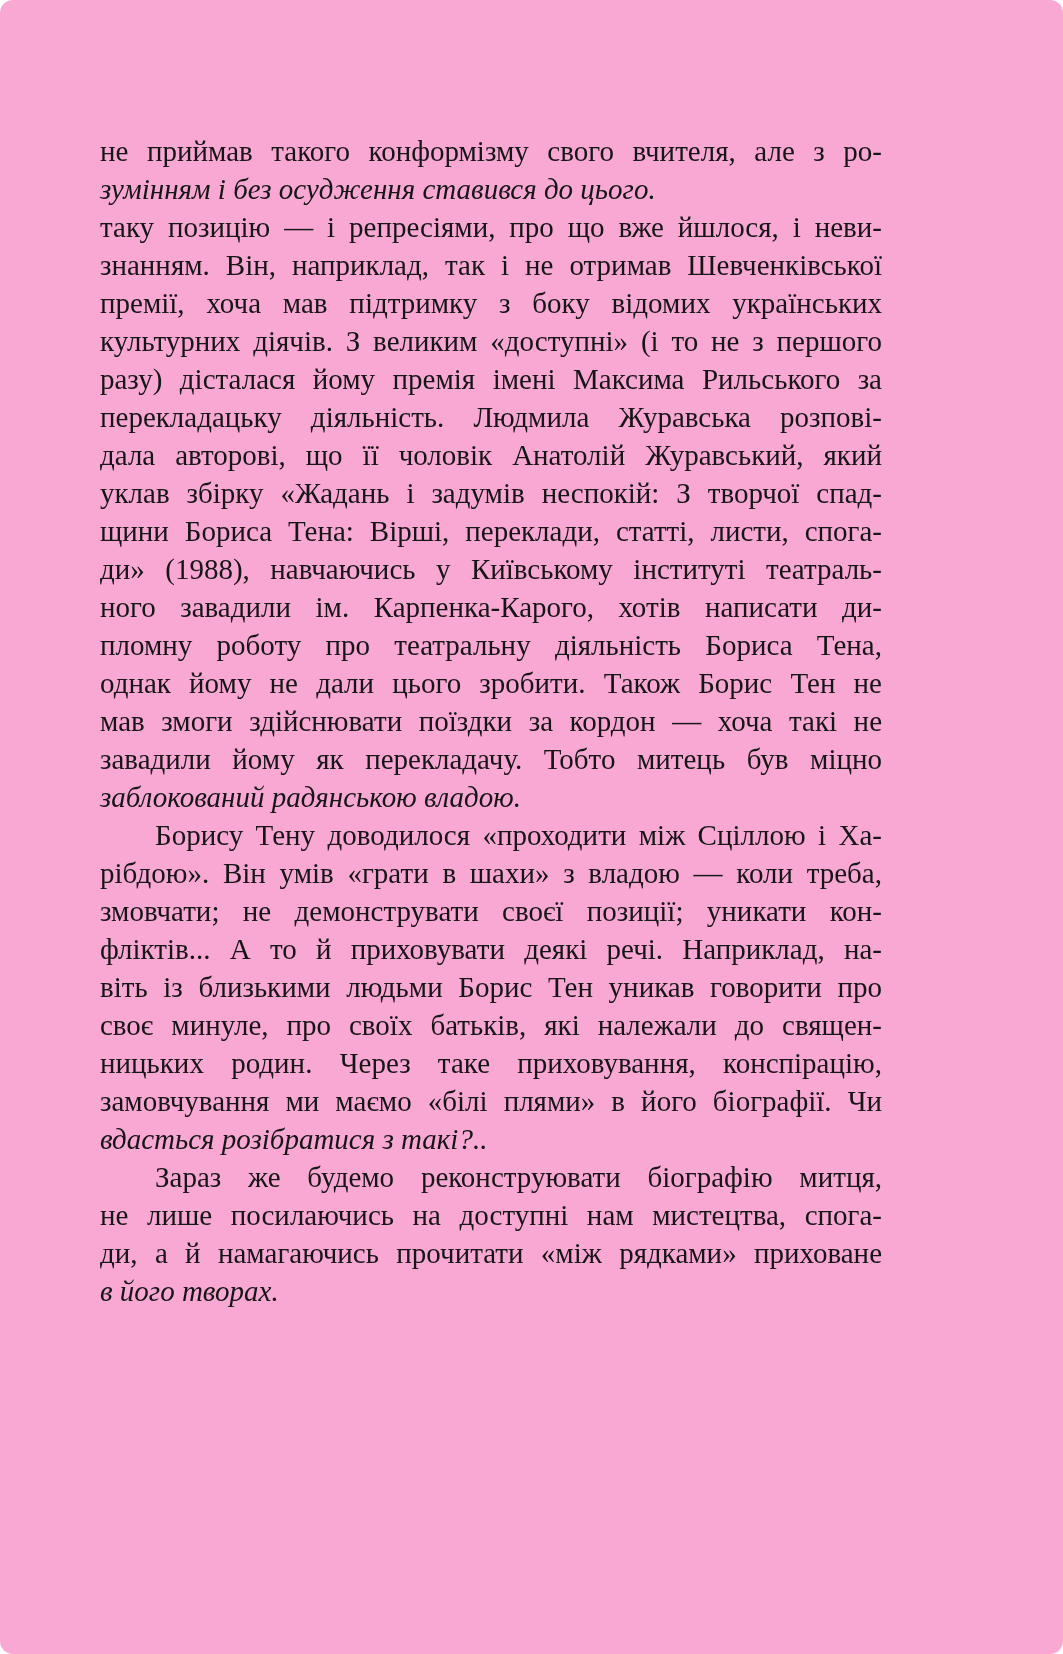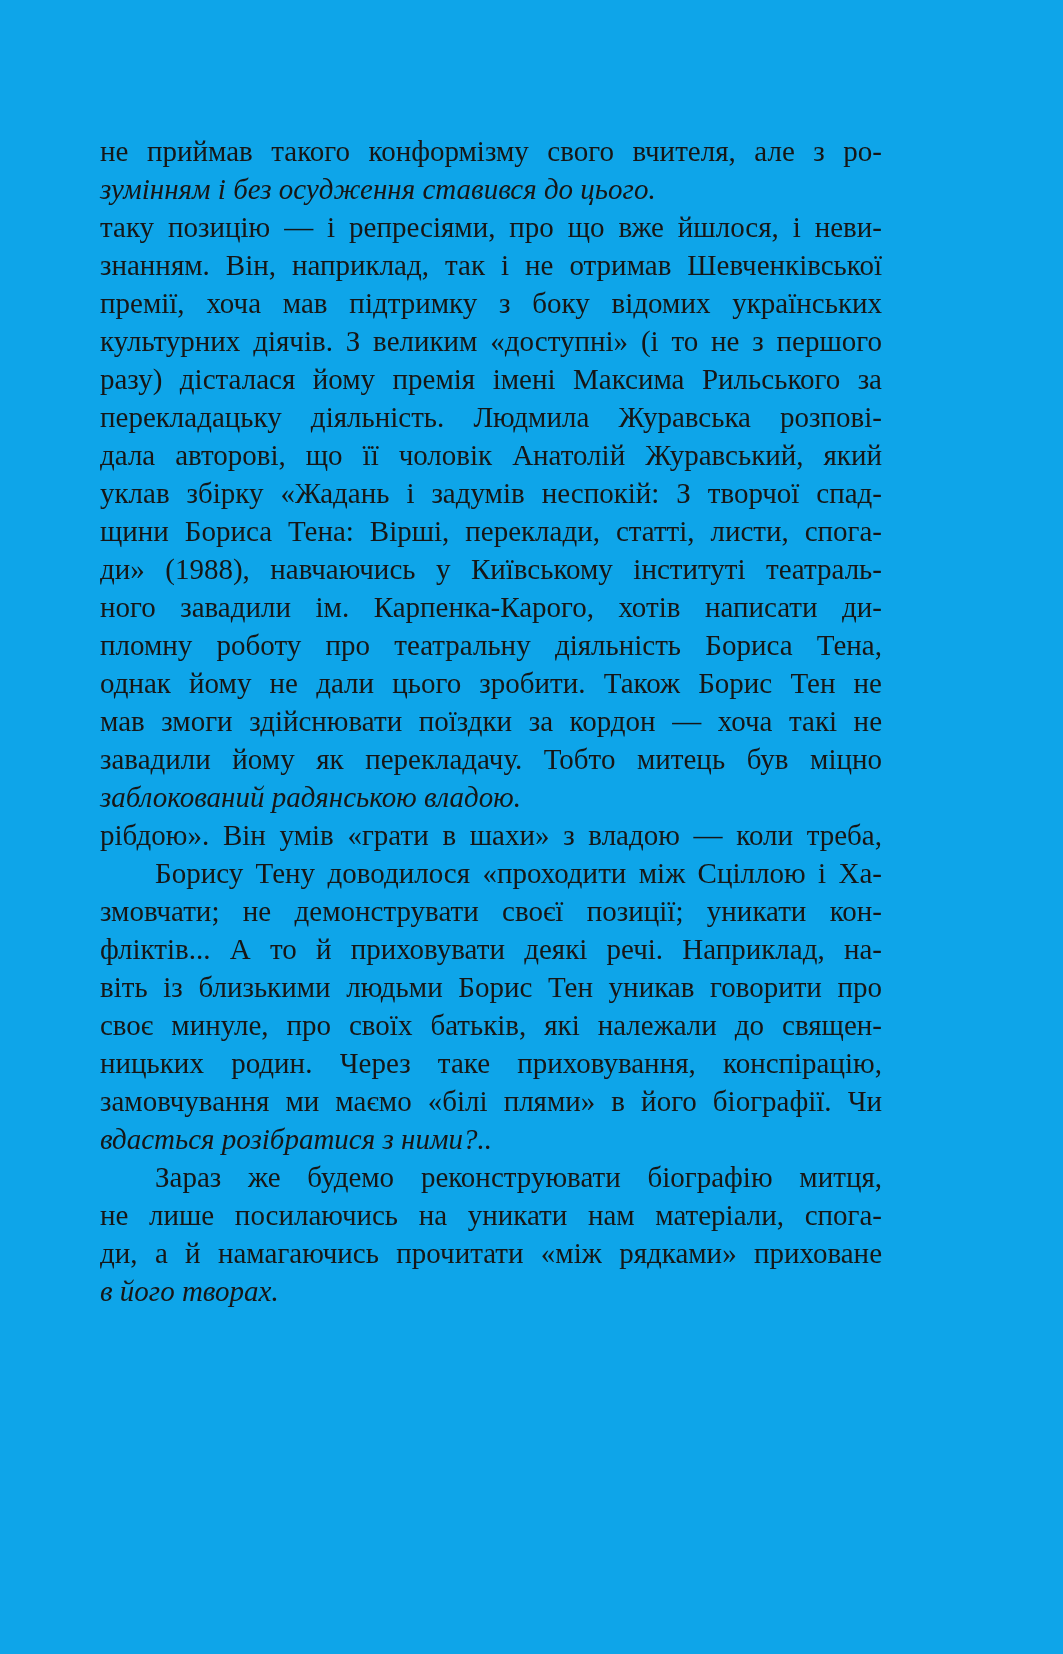--- a/index.html
+++ b/index.html
@@ -10,21 +10,22 @@
     width: 1063px;
     height: 1654px;
     background: #ffffff;
     overflow: hidden;
   }
   .page {
     box-sizing: border-box;
     width: 1063px;
     height: 1654px;
     padding: 132px 0 0 100px;
-    background: #0ea5e9;
+    background: #f9a8d4;
+    border-radius: 13px;
   }
   .textblock {
     width: 782px;
     font-family: "Liberation Serif", "DejaVu Serif", serif;
     font-size: 29px;
     line-height: 38px;
     color: #161616;
     -webkit-font-smoothing: antialiased;
   }
   .paragraph {
@@ -68,32 +69,32 @@
       <div class="line">ди» (1988), навчаючись у Київському інституті театраль-</div>
       <div class="line">ного завадили ім. Карпенка-Карого, хотів написати ди-</div>
       <div class="line">пломну роботу про театральну діяльність Бориса Тена,</div>
       <div class="line">однак йому не дали цього зробити. Також Борис Тен не</div>
       <div class="line">мав змоги здійснювати поїздки за кордон — хоча такі не</div>
       <div class="line">завадили йому як перекладачу. Тобто митець був міцно</div>
       <div class="line last">заблокований радянською владою.</div>
     </div>
 
     <div class="paragraph">
+      <div class="line indent">Борису Тену доводилося «проходити між Сціллою і Ха-</div>
       <div class="line">рібдою». Він умів «грати в шахи» з владою — коли треба,</div>
-      <div class="line indent">Борису Тену доводилося «проходити між Сціллою і Ха-</div>
       <div class="line">змовчати; не демонструвати своєї позиції; уникати кон-</div>
       <div class="line">фліктів... А то й приховувати деякі речі. Наприклад, на-</div>
       <div class="line">віть із близькими людьми Борис Тен уникав говорити про</div>
       <div class="line">своє минуле, про своїх батьків, які належали до священ-</div>
       <div class="line">ницьких родин. Через таке приховування, конспірацію,</div>
       <div class="line">замовчування ми маємо «білі плями» в його біографії. Чи</div>
-      <div class="line last">вдасться розібратися з ними?..</div>
+      <div class="line last">вдасться розібратися з такі?..</div>
     </div>
 
     <div class="paragraph">
       <div class="line indent">Зараз же будемо реконструювати біографію митця,</div>
-      <div class="line">не лише посилаючись на уникати нам матеріали, спога-</div>
+      <div class="line">не лише посилаючись на доступні нам мистецтва, спога-</div>
       <div class="line">ди, а й намагаючись прочитати «між рядками» приховане</div>
       <div class="line last">в його творах.</div>
     </div>
 
   </div>
 </div>
 
 </body></html>

